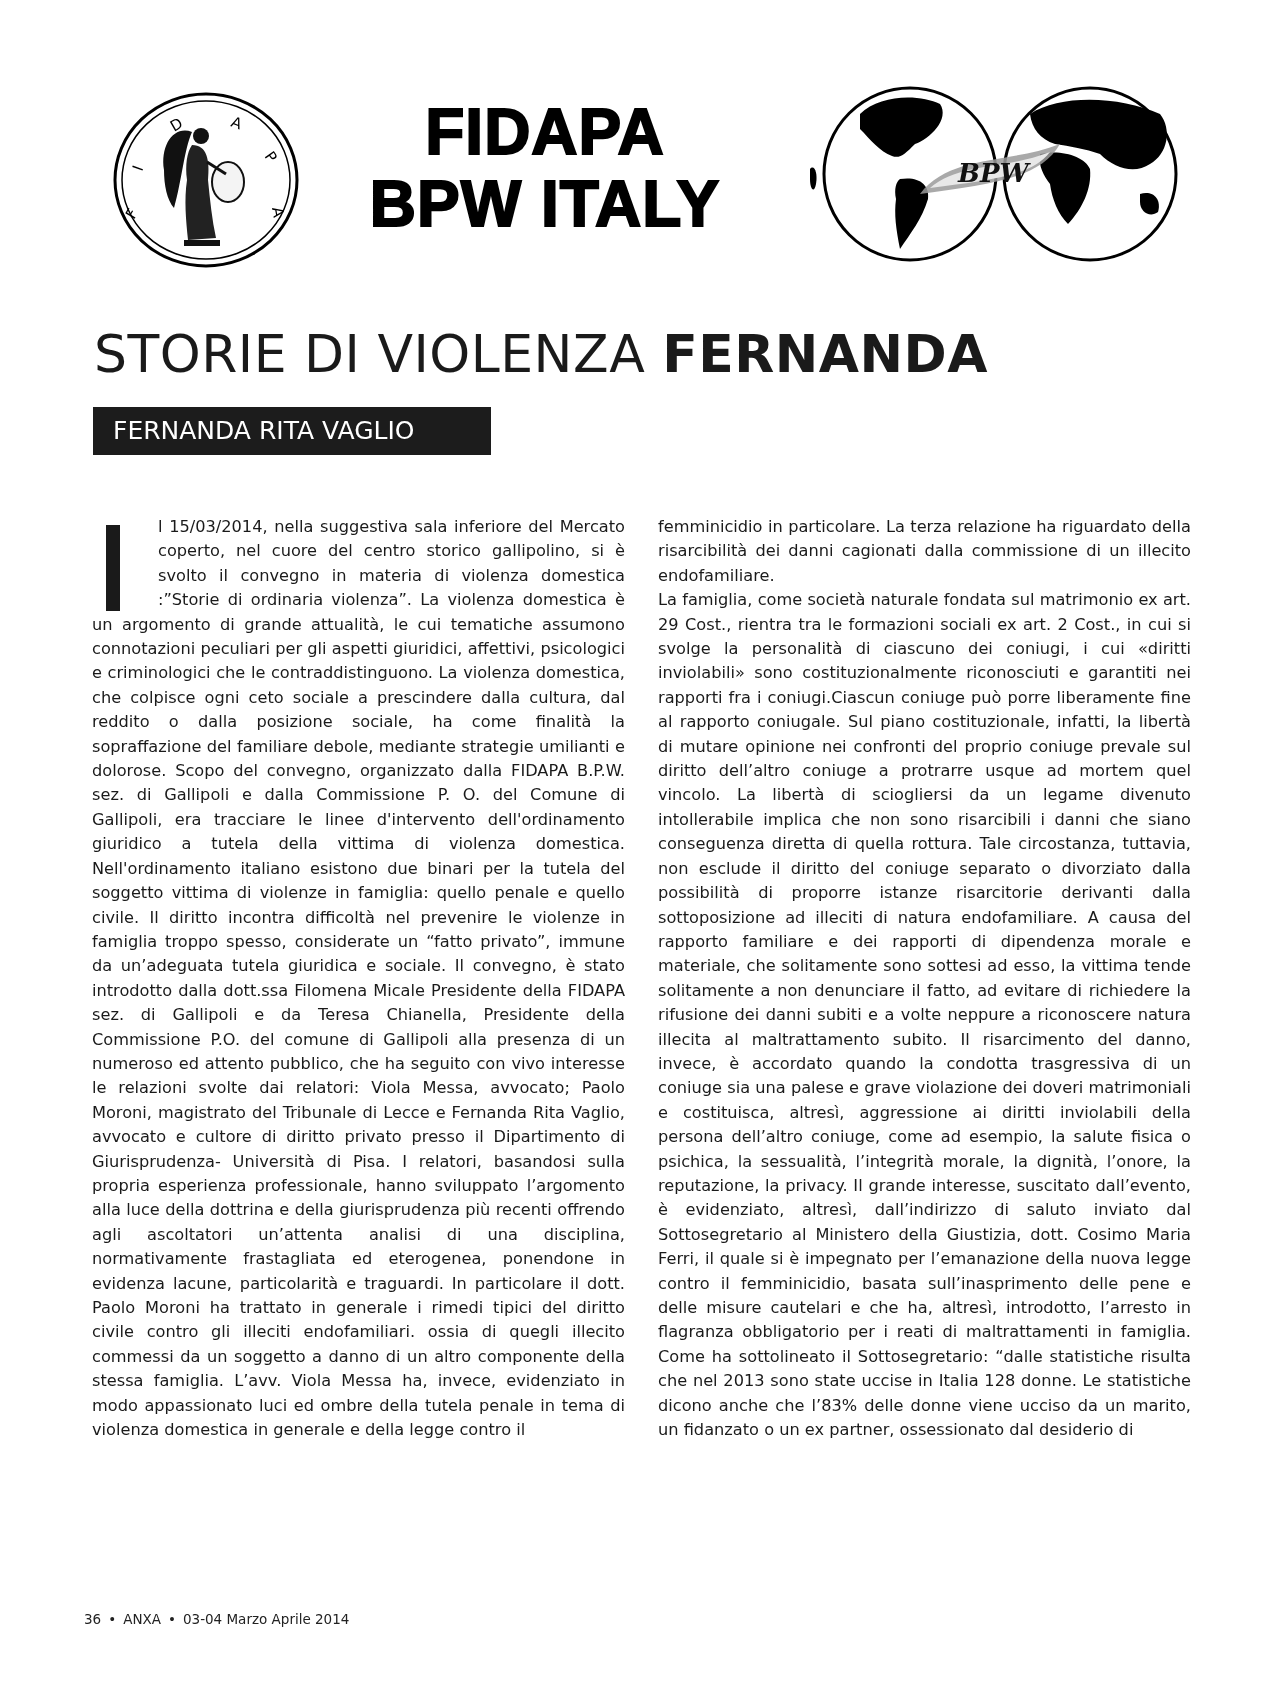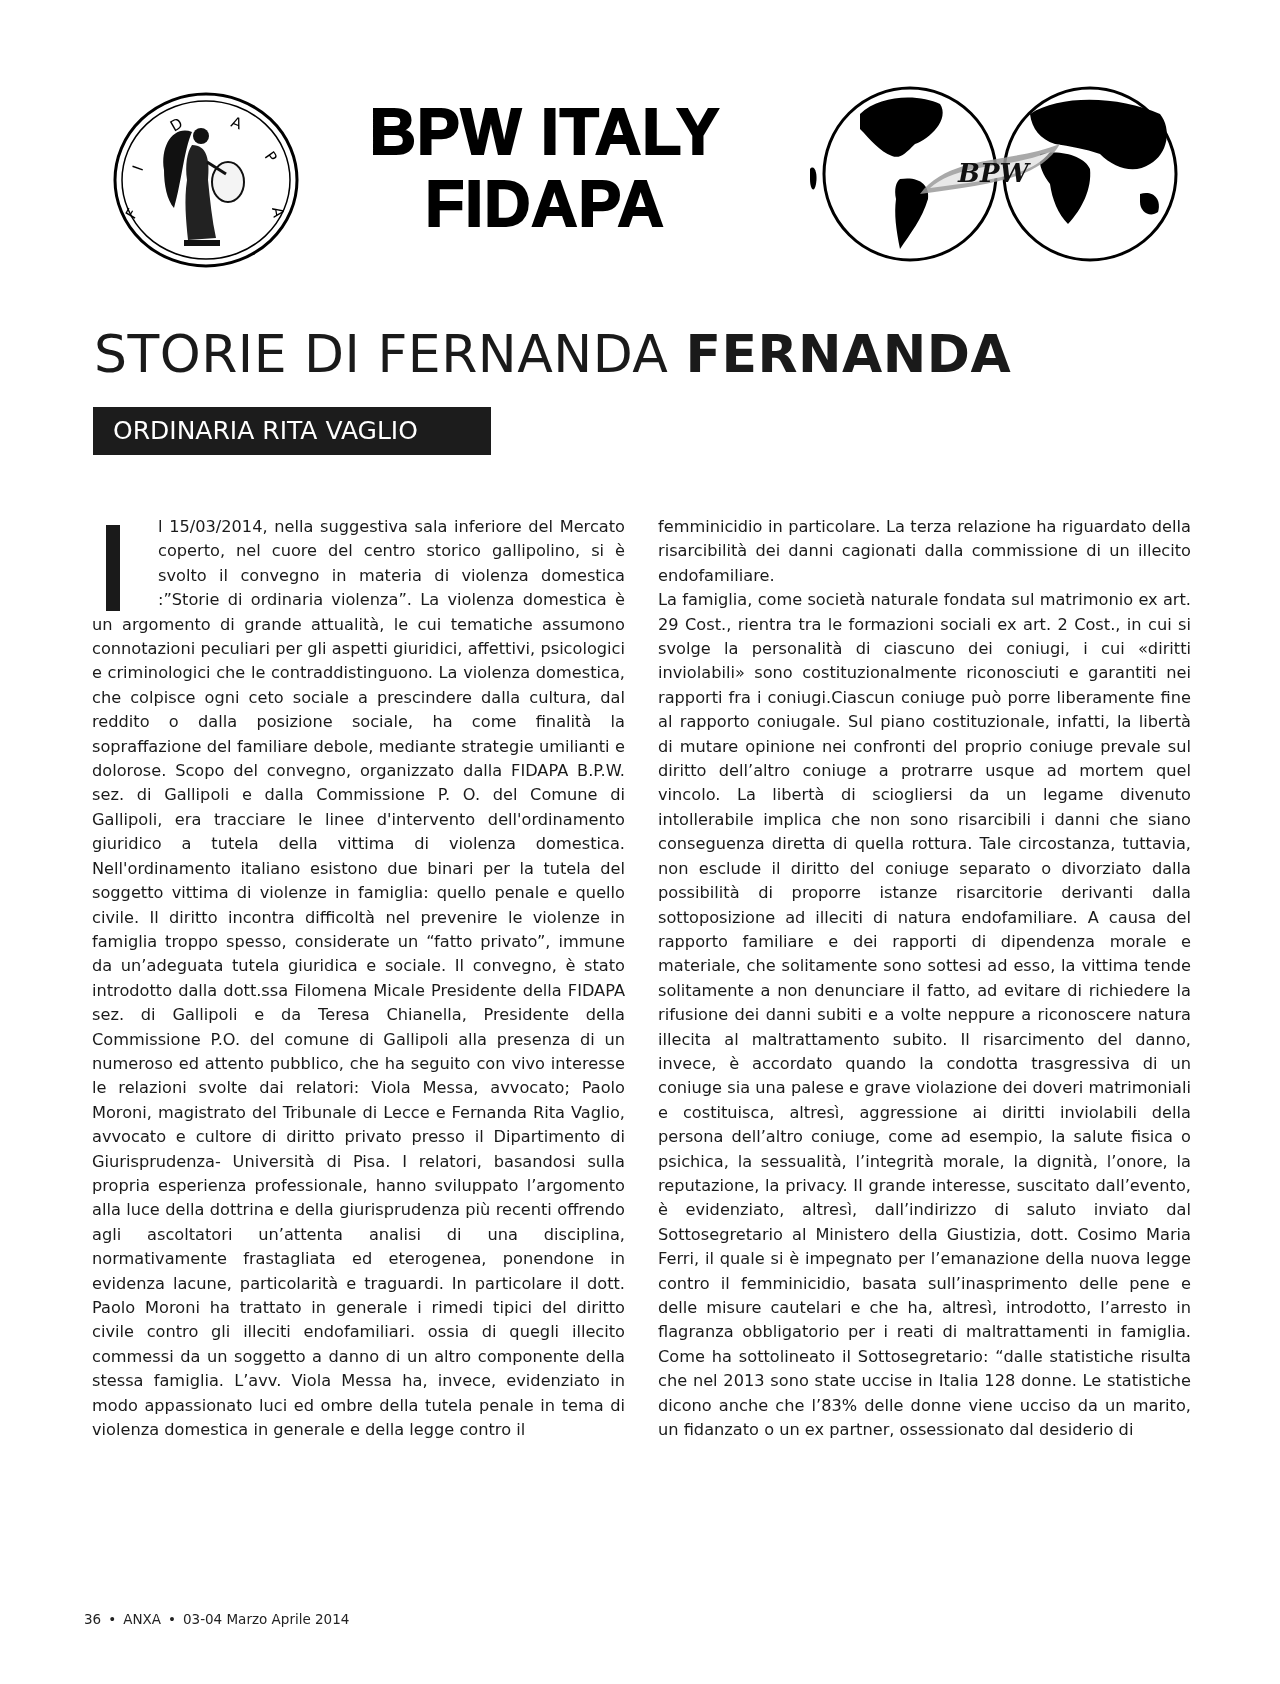--- a/index.html
+++ b/index.html
@@ -43,22 +43,22 @@
     <text x="22" y="130" font-family="DejaVu Sans, sans-serif" font-size="15" transform="rotate(-60 22 130)">F</text>
     <text x="30" y="82" font-family="DejaVu Sans, sans-serif" font-size="15" transform="rotate(-70 30 82)">I</text>
     <text x="62" y="42" font-family="DejaVu Sans, sans-serif" font-size="15" transform="rotate(-30 62 42)">D</text>
     <text x="118" y="36" font-family="DejaVu Sans, sans-serif" font-size="15" transform="rotate(20 118 36)">A</text>
     <text x="152" y="66" font-family="DejaVu Sans, sans-serif" font-size="15" transform="rotate(55 152 66)">P</text>
     <text x="160" y="118" font-family="DejaVu Sans, sans-serif" font-size="15" transform="rotate(80 160 118)">A</text>
   </svg>
 </div>
 
 <div class="org-title">
+  <div>FIDAPA</div>
   <div>BPW ITALY</div>
-  <div>FIDAPA</div>
 </div>
 
 <div class="logo-right">
   <svg width="390" height="180" viewBox="0 0 390 180">
     <circle cx="110" cy="90" r="86" fill="#fff" stroke="#000" stroke-width="3"></circle>
     <circle cx="290" cy="90" r="86" fill="#fff" stroke="#000" stroke-width="3"></circle>
 
     <path d="M60 30 C80 10 120 10 140 20 C150 35 130 55 115 60 C105 70 100 75 92 72 C80 68 70 55 60 45 Z" fill="#000"></path>
     <path d="M100 95 C118 92 130 100 128 115 C122 135 110 150 100 165 C96 145 94 130 96 115 C94 105 96 98 100 95 Z" fill="#000"></path>
     <path d="M10 85 C14 80 18 88 16 100 C14 110 10 105 10 95 Z" fill="#000"></path>
@@ -67,24 +67,24 @@
     <path d="M240 70 C260 65 285 72 290 85 C292 105 282 125 268 140 C258 130 252 115 250 100 C244 92 238 82 240 70 Z" fill="#000"></path>
     <path d="M340 110 C352 106 362 114 358 128 C350 134 340 128 340 118 Z" fill="#000"></path>
 
     <path d="M120 110 C150 70 210 80 260 60 C240 95 190 100 120 110 Z" fill="#9a9a9a" opacity="0.85"></path>
     <path d="M130 104 C160 78 205 86 250 68 C232 92 190 96 130 104 Z" fill="#e8e8e8"></path>
     <text x="158" y="98" font-family="DejaVu Serif, serif" font-style="italic" font-weight="bold" font-size="26" fill="#111">BPW</text>
   </svg>
 </div>
 
 <div class="article-title">
-  <span class="light">STORIE DI FERNANDA </span><span class="bold">FERNANDA</span>
+  <span class="light">STORIE DI VIOLENZA </span><span class="bold">FERNANDA</span>
 </div>
 
-<div class="author-box">ORDINARIA RITA VAGLIO</div>
+<div class="author-box">FERNANDA RITA VAGLIO</div>
 
 <div class="column col-left">
   <div class="drop-cap" aria-label="I"></div>
   <p>l 15/03/2014, nella suggestiva sala inferiore del Mercato coperto, nel cuore del centro storico galli­polino, si è svolto il convegno in materia di violenza domestica :”Storie di ordinaria violenza”. La violen­za domestica è un argomento di grande attualità, le cui tematiche assumono connotazioni peculiari per gli aspetti giuridici, affettivi, psicologici e criminologici che le contraddistinguono. La violenza domestica, che colpisce ogni ceto sociale a prescindere dalla cultura, dal reddito o dalla posizione sociale, ha come finalità la sopraffazione del familiare debole, mediante strategie umilianti e dolo­rose. Scopo del convegno, organizzato dalla FIDAPA B.P.W. sez. di Gallipoli e dalla Commissione P. O. del Comune di Gallipoli, era tracciare le linee d'intervento dell'ordina­mento giuridico a tutela della vittima di violenza dome­stica. Nell'ordinamento italiano esistono due binari per la tutela del soggetto vittima di violenze in famiglia: quello penale e quello civile. Il diritto incontra difficoltà nel pre­venire le violenze in famiglia troppo spesso, considerate un “fatto privato”, immune da un’adeguata tutela giuridica e sociale. Il convegno, è stato introdotto dalla dott.ssa Fi­lomena Micale Presidente della FIDAPA sez. di Gallipoli e da Teresa Chianella, Presidente della Commissione P.O. del comune di Gallipoli alla presenza di un numeroso ed attento pubblico, che ha seguito con vivo interesse le re­lazioni svolte dai relatori: Viola Messa, avvocato; Paolo Moroni, magistrato del Tribunale di Lecce e Fernanda Rita Vaglio, avvocato e cultore di diritto privato presso il Di­partimento di Giurisprudenza- Università di Pisa. I relatori, basandosi sulla propria esperienza professionale, hanno sviluppato l’argomento alla luce della dottrina e della giu­risprudenza più recenti offrendo agli ascoltatori un’attenta analisi di una disciplina, normativamente frastagliata ed eterogenea, ponendone in evidenza lacune, particolarità e traguardi. In particolare il dott. Paolo Moroni ha trat­tato in generale i rimedi tipici del diritto civile contro gli illeciti endofamiliari. ossia di quegli illecito commessi da un soggetto a danno di un altro componente della stessa famiglia. L’avv. Viola Messa ha, invece, evidenziato in modo appassionato luci ed ombre della tutela penale in tema di violenza domestica in generale e della legge contro il</p>
 </div>
 
 <div class="column col-right">
   <p style="text-align-last:left;">femminicidio in particolare. La terza relazione ha riguar­dato della risarcibilità dei danni cagionati dalla commis­sione di un illecito endofamiliare.</p>
   <p>La famiglia, come società naturale fondata sul matrimonio ex art. 29 Cost., rientra tra le formazioni sociali ex art. 2 Cost., in cui si svolge la personalità di ciascuno dei coniugi, i cui «diritti inviolabili» sono costituzionalmente ricono­sciuti e garantiti nei rapporti fra i coniugi.Ciascun coniuge può porre liberamente fine al rapporto coniugale. Sul pia­no costituzionale, infatti, la libertà di mutare opinione nei confronti del proprio coniuge prevale sul diritto dell’altro coniuge a protrarre usque ad mortem quel vincolo. La li­bertà di sciogliersi da un legame divenuto intollerabile implica che non sono risarcibili i danni che siano conse­guenza diretta di quella rottura. Tale circostanza, tuttavia, non esclude il diritto del coniuge separato o divorziato dalla possibilità di proporre istanze risarcitorie derivanti dalla sottoposizione ad illeciti di natura endofamiliare. A causa del rapporto familiare e dei rapporti di dipendenza morale e materiale, che solitamente sono sottesi ad esso, la vittima tende solitamente a non denunciare il fatto, ad evitare di richiedere la rifusione dei danni subiti e a volte neppure a riconoscere natura illecita al maltrattamento subito. Il risarcimento del danno, invece, è accordato quan­do la condotta trasgressiva di un coniuge sia una palese e grave violazione dei doveri matrimoniali e costituisca, altresì, aggressione ai diritti inviolabili della persona dell’altro coniuge, come ad esempio, la salute fisica o psi­chica, la sessualità, l’integrità morale, la dignità, l’onore, la reputazione, la privacy. Il grande interesse, suscitato dall’e­vento, è evidenziato, altresì, dall’indirizzo di saluto inviato dal Sottosegretario al Ministero della Giustizia, dott. Cosi­mo Maria Ferri, il quale si è impegnato per l’emanazione della nuova legge contro il femminicidio, basata sull’ina­sprimento delle pene e delle misure cautelari e che ha, altresì, introdotto, l’arresto in flagranza obbligatorio per i reati di maltrattamenti in famiglia. Come ha sottolineato il Sottosegretario: “dalle statistiche risulta che nel 2013 sono state uccise in Italia 128 donne. Le statistiche dicono anche che l’83% delle donne viene ucciso da un marito, un fidanzato o un ex partner, ossessionato dal desiderio di</p>
 </div>

